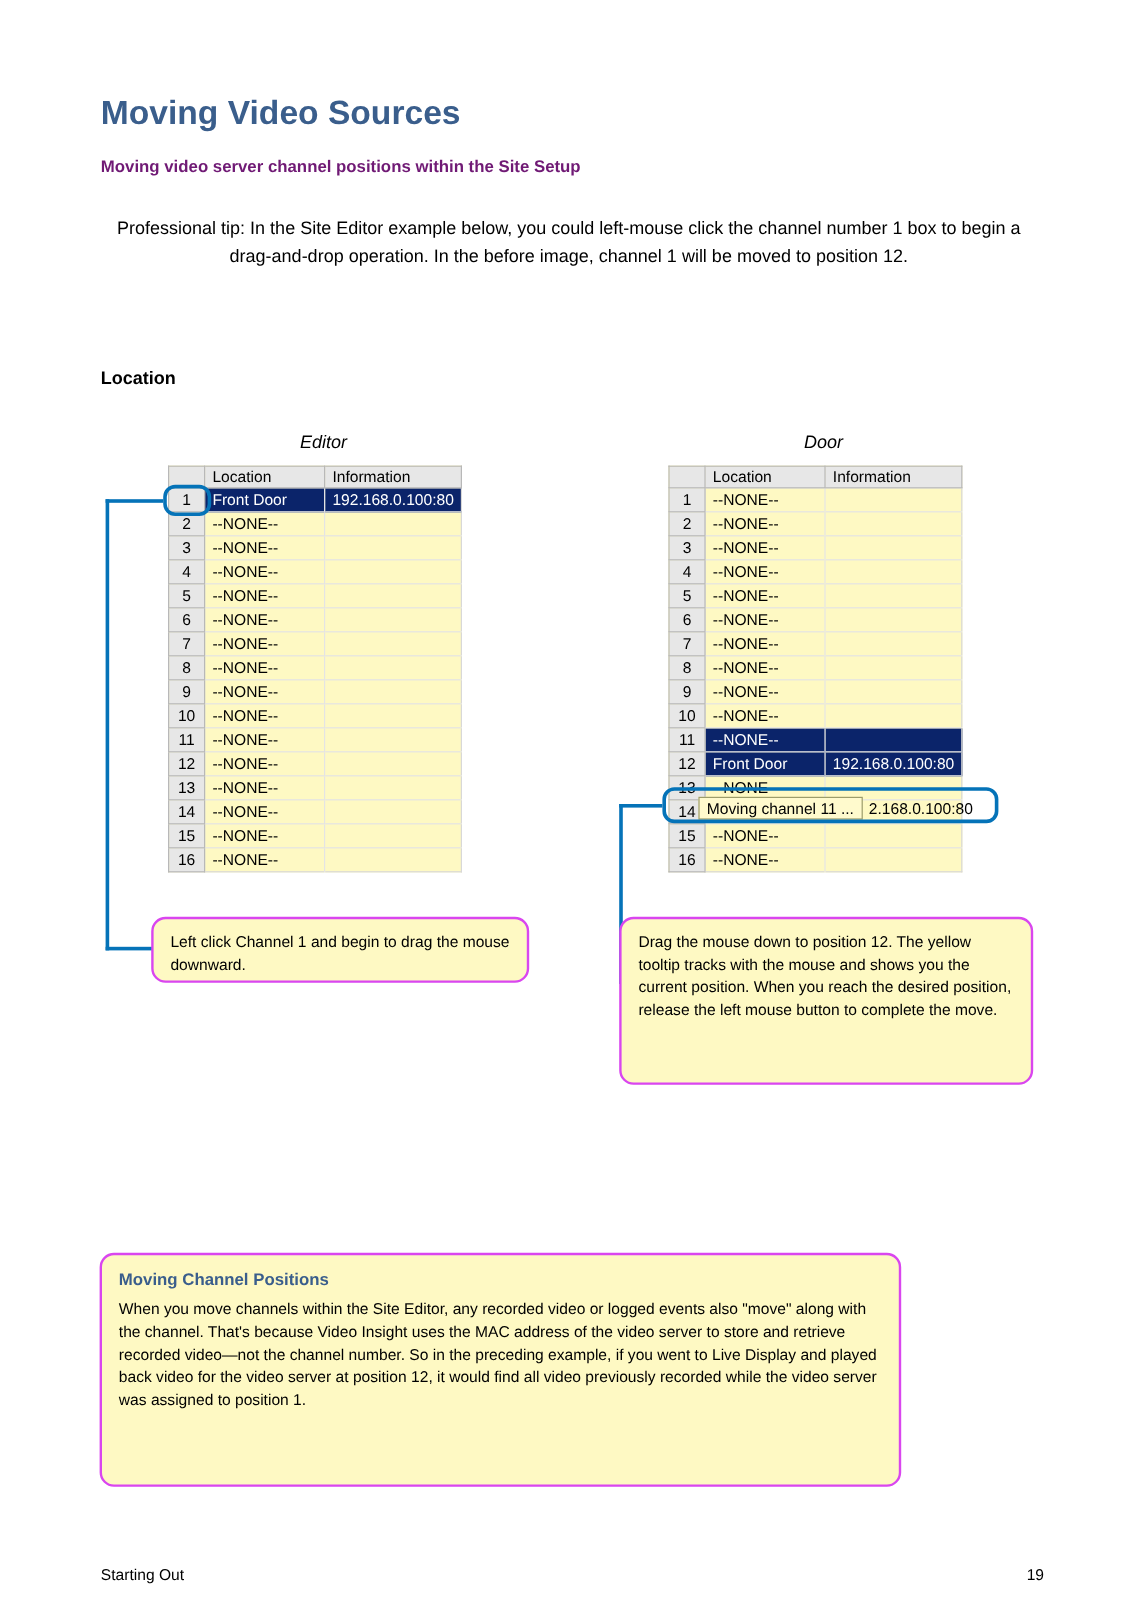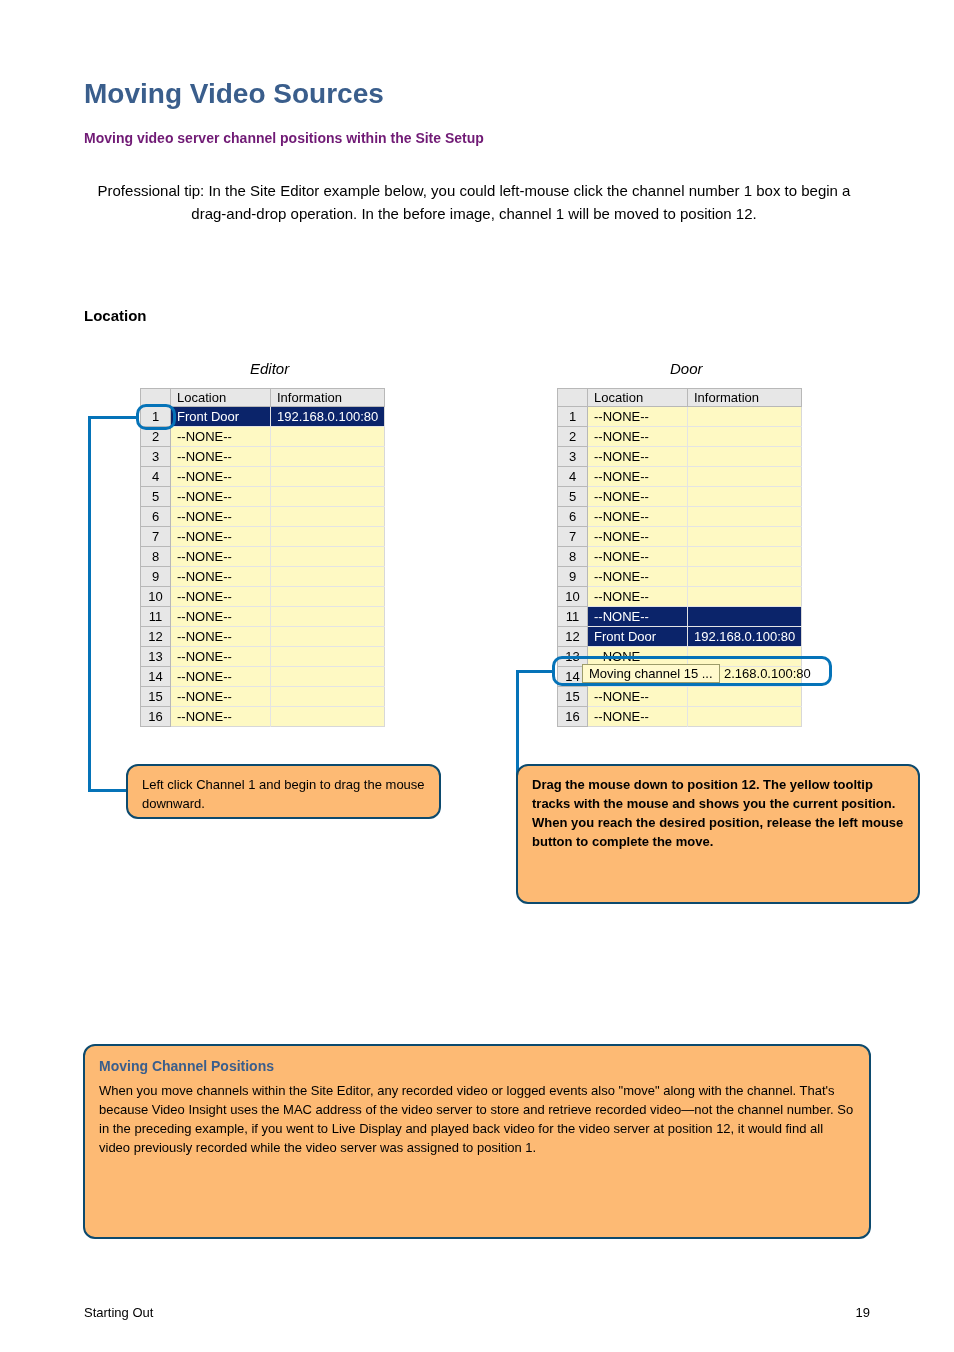--- a/index.html
+++ b/index.html
@@ -70,23 +70,23 @@
     background: #0b246a;
     color: #fff;
   }
   .chan-table tr.sel-partial td.cell.loc {
     background: #0b246a; color: #fff;
   }
 
   
   .callout {
     position: absolute;
-    border: 2px solid #0c4a6e;
+    border: 2px solid #d946ef;
     border-radius: 12px;
-    background: #fdba74;
+    background: #fef9c3;
     font-size: 13px;
     line-height: 1.45;
     padding: 10px 14px;
     color: #000;
   }
 
   
   .hl-round {
     position: absolute;
     border: 3px solid #0573b8;
@@ -319,35 +319,35 @@
         <td class="cell info"></td>
       </tr>
   <tr>
         <td class="num">16</td>
         <td class="cell loc">--NONE--</td>
         <td class="cell info"></td>
       </tr>
 </tbody>
   </table>
 
-<div class="drag-tip" style="left:582px; top:664px;">Moving channel 15 ...</div>
+<div class="drag-tip" style="left:582px; top:664px;">Moving channel 11 ...</div>
 <div class="peek-ip" style="left:724px; top:666px;">2.168.0.100:80</div>
 
 <div class="hl-round" style="left:552px; top:656px; width:280px; height:30px;"></div>
 
 <div class="hline" style="left:516px; top:670px; width:36px;"></div>
 <div class="vline" style="left:516px; top:670px; height:150px;"></div>
 
 <div class="callout" style="left:126px; top:764px; width:315px; height:55px;">
   <span>Left click Channel 1 and begin to drag the mouse downward.</span>
 </div>
 
-<div class="callout" style="left:516px; top:764px; width:404px; height:140px;font-weight:bold;">
+<div class="callout" style="left:516px; top:764px; width:345px; height:140px;">
   <span>Drag the mouse down to position 12. The yellow tooltip tracks with the mouse and shows you the current position. When you reach the desired position, release the left mouse button to complete the move.</span>
 </div>
 
-<div class="callout" style="left:83px; top:1044px; width:788px; height:195px;">
+<div class="callout" style="left:83px; top:1044px; width:668px; height:195px;">
   <span style="font-weight:bold; color:#3a5e8c; font-size:14px; display:block; margin-bottom:6px;">Moving Channel Positions</span>
   <span>When you move channels within the Site Editor, any recorded video or logged events also "move" along with the channel. That's because Video Insight uses the MAC address of the video server to store and retrieve recorded video—not the channel number. So in the preceding example, if you went to Live Display and played back video for the video server at position 12, it would find all video previously recorded while the video server was assigned to position 1.</span>
 </div>
 
 <div class="pagefoot" style="left:84px; bottom:32px;">Starting Out</div>
 <div class="pagefoot" style="right:84px; bottom:32px;">19</div>
 
 </body></html>

